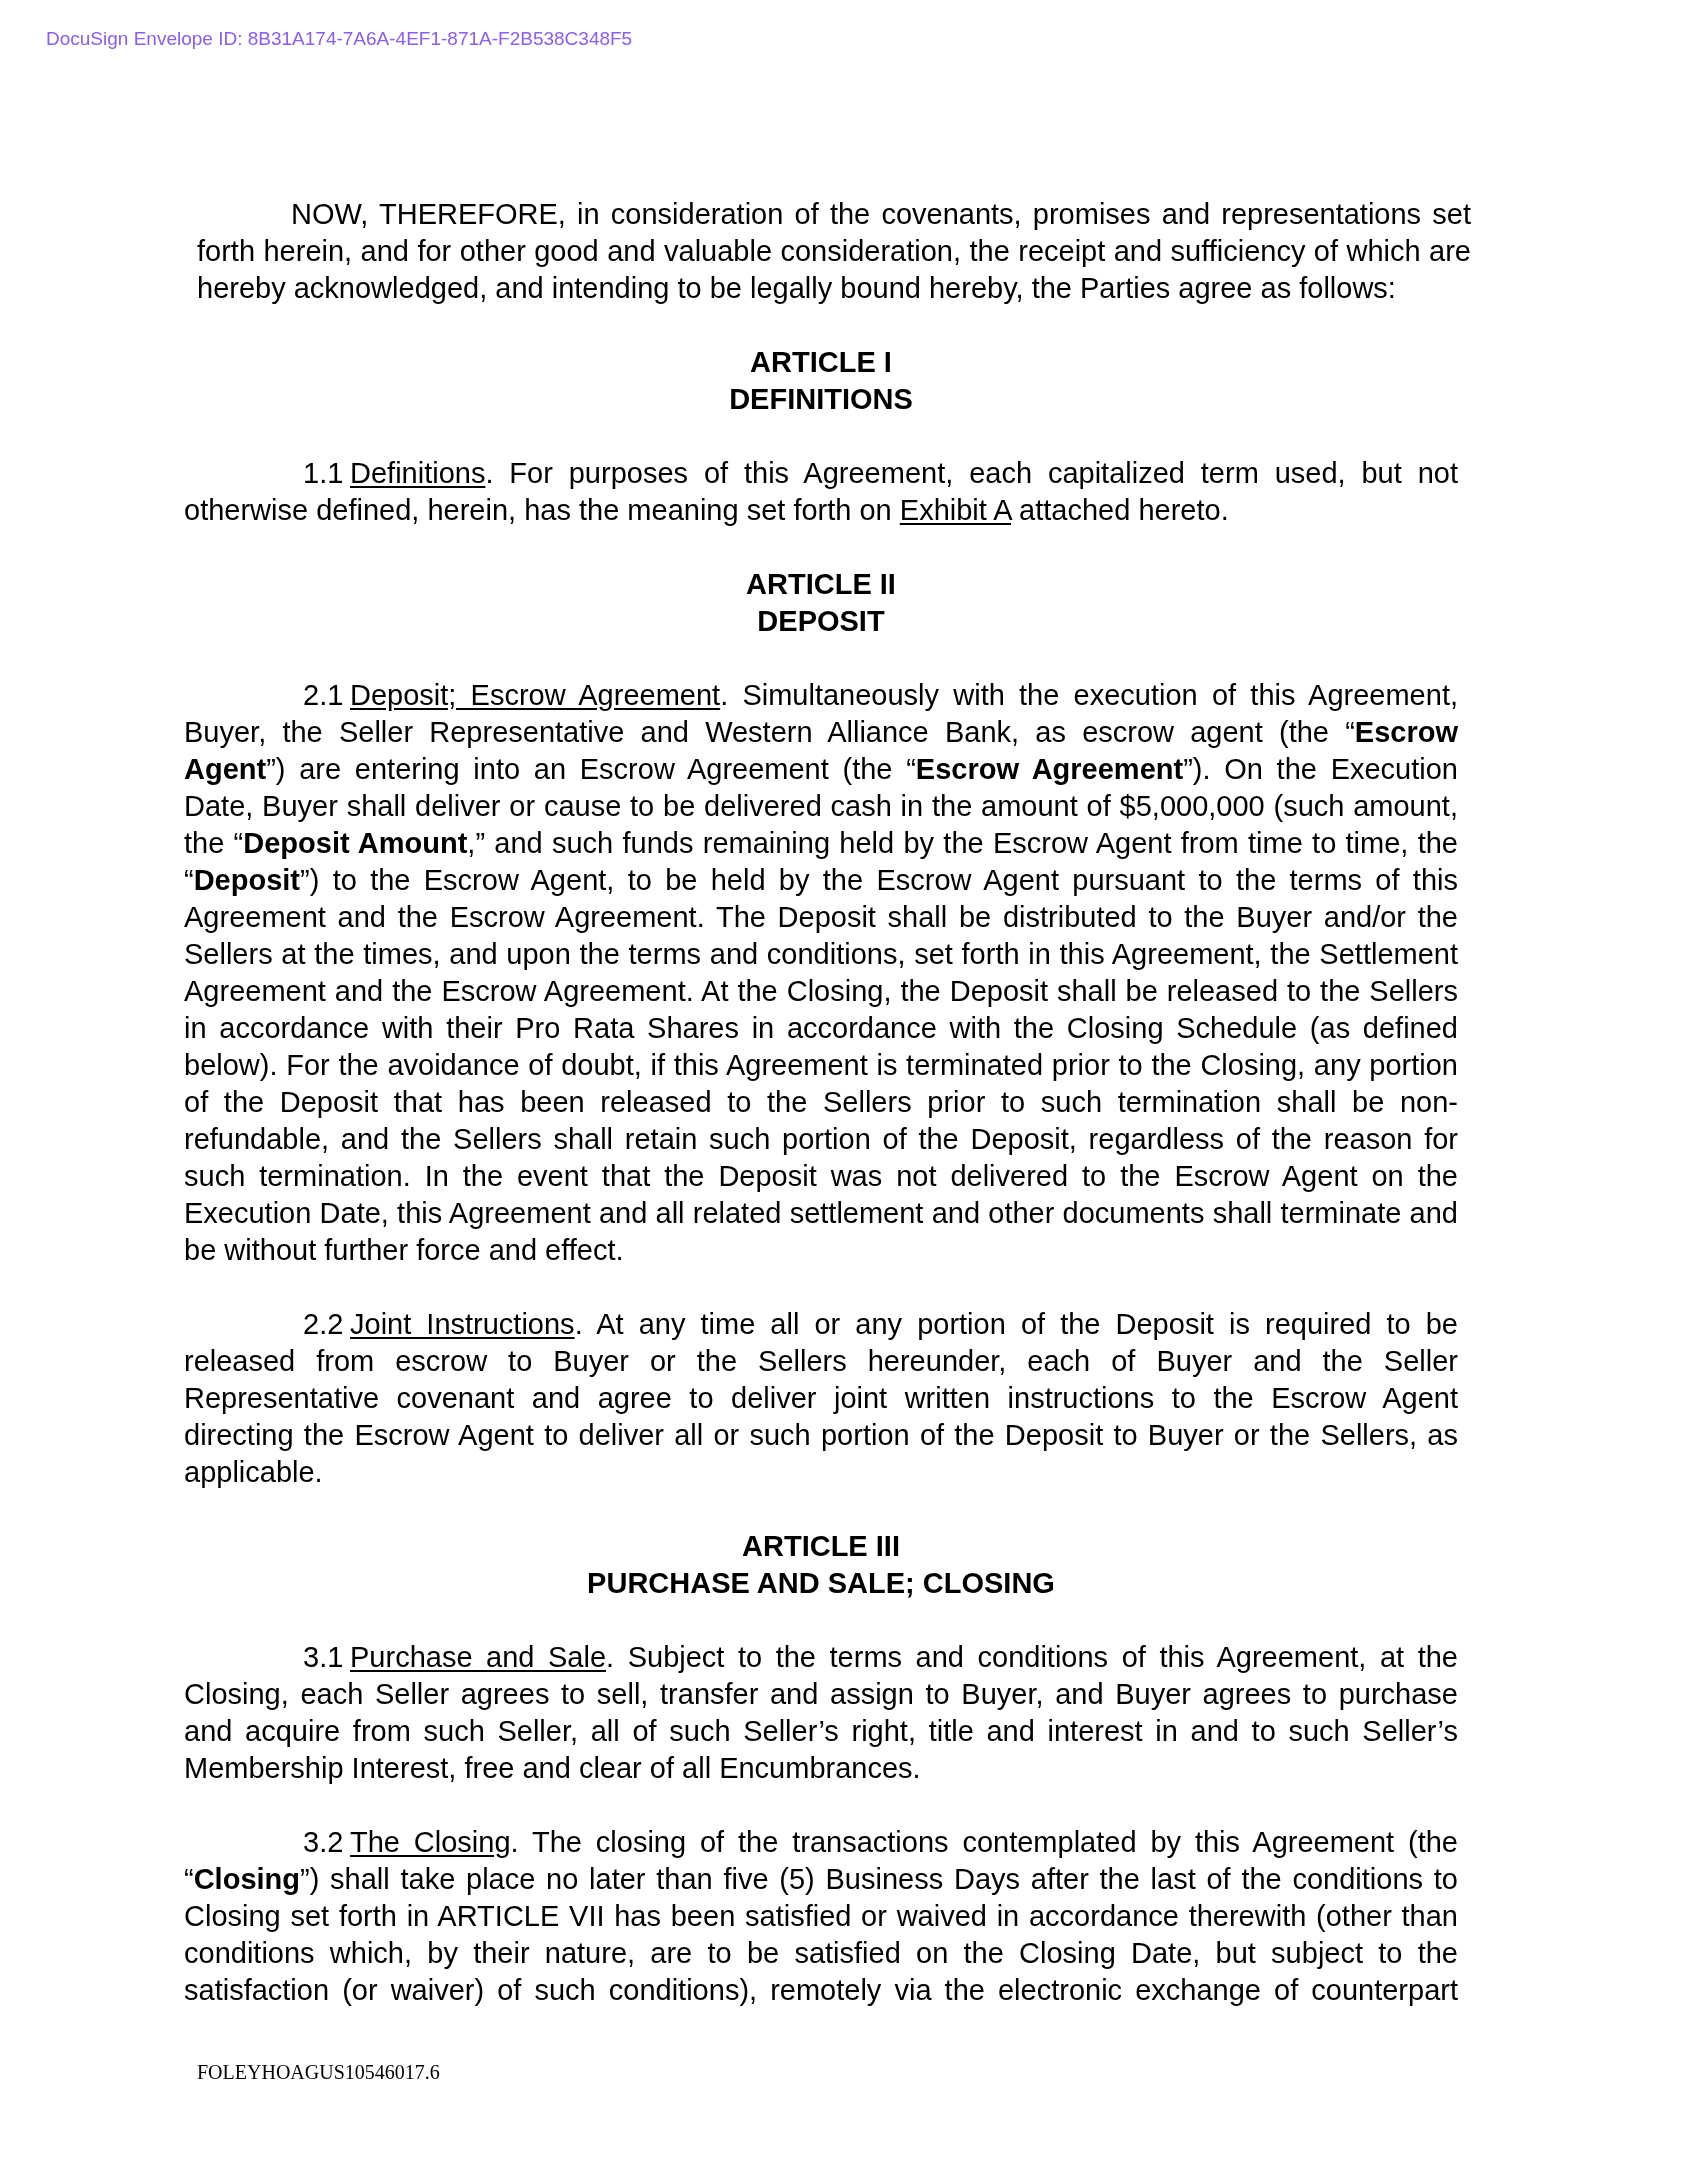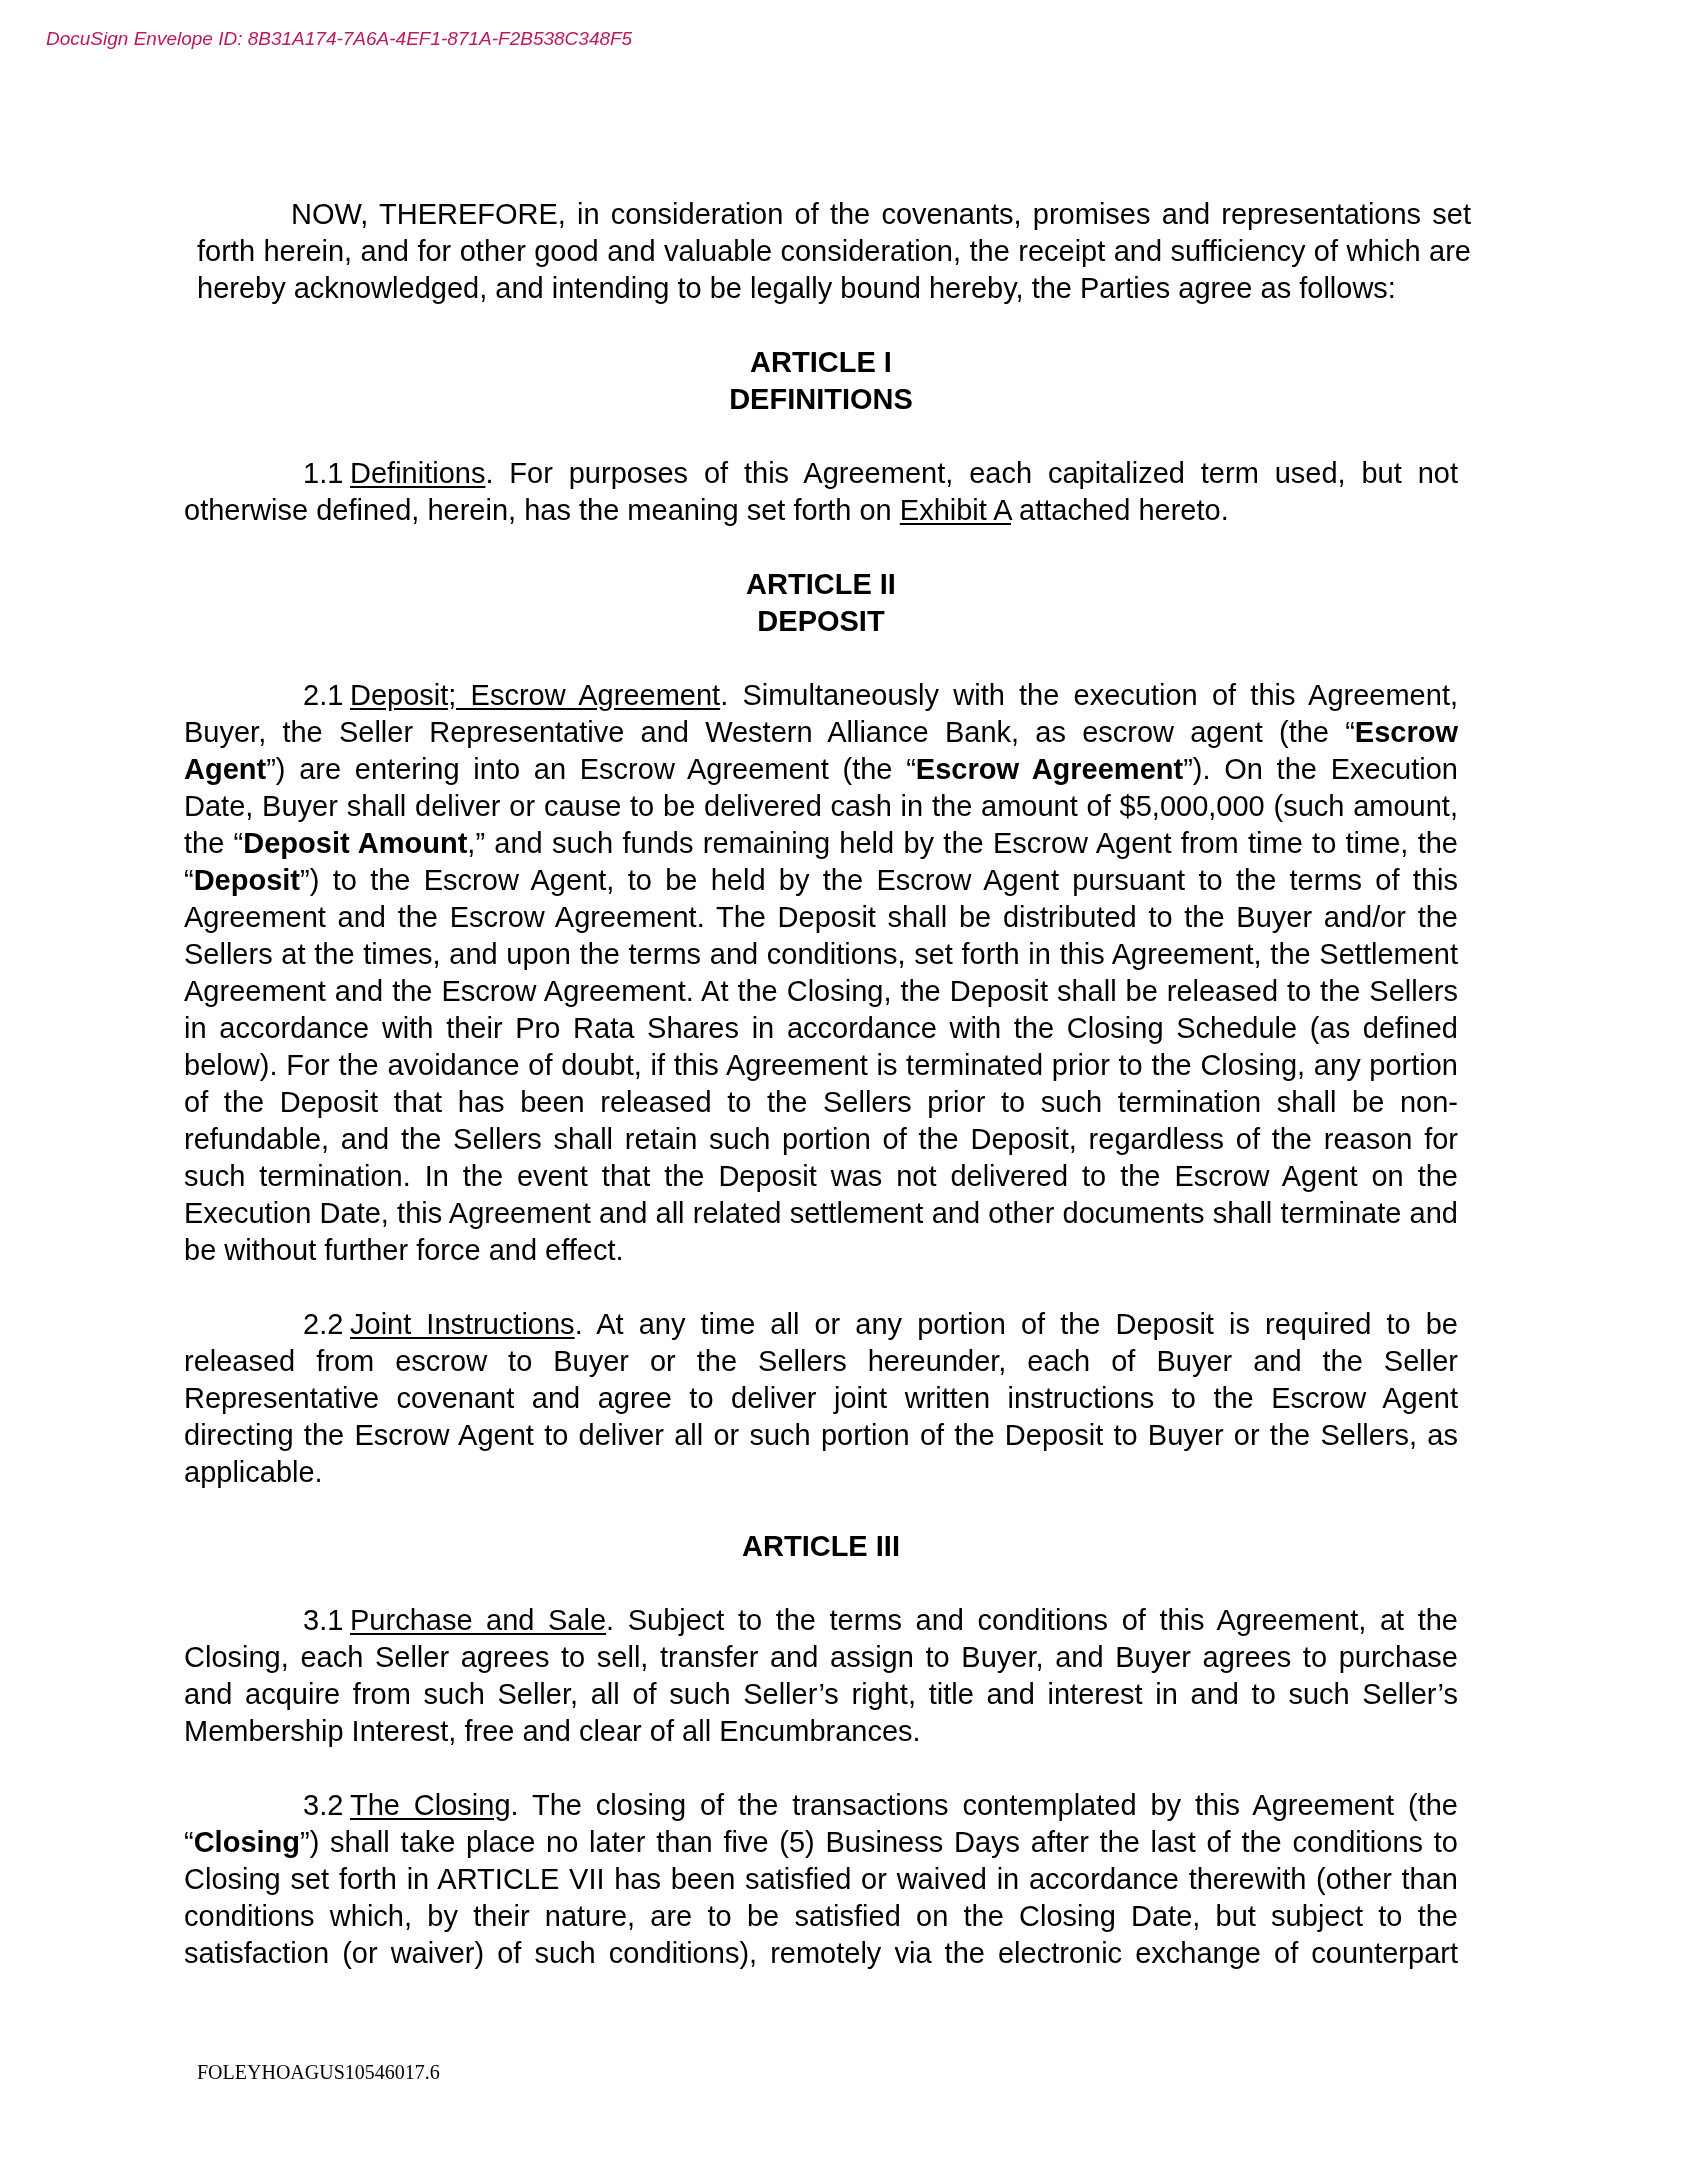--- a/index.html
+++ b/index.html
@@ -1,19 +1,19 @@
 <!DOCTYPE html>
 <html><head>
 <meta charset="utf-8">
 <style>
   html, body { margin: 0; padding: 0; background: #ffffff; }
   body { width: 1683px; height: 2178px; position: relative; overflow: hidden; color: #000; }
   .envelope {
     position: absolute; left: 46px; top: 28px;
-    font-family: "Liberation Sans", sans-serif; font-size: 19px; color: #be185d; font-style: italic;
+    font-family: "Liberation Sans", sans-serif; font-size: 19px; color: #8b5cf6;
   }
   .page {
     position: absolute; left: 171px; top: 196px; width: 1300px;
     font-family: Liberation Sans, sans-serif; font-size: 29px; line-height: 37px;
   }
   .intro { margin: 0 0 0 26px; text-align: justify; text-align-last: left; }
   .intro .first { text-indent: 94px; }
   p { margin: 13px; }
   .article {
     text-align: center; font-weight: bold; margin-top: 37px; margin-bottom: 37px;
@@ -54,20 +54,21 @@
   </div>
   <p class="section last-line">
     <span class="num">2.1</span><span class="heading">Deposit; Escrow Agreement</span><span>. Simultaneously with the execution of this Agreement, Buyer, the Seller Representative and Western Alliance Bank, as escrow agent (the “</span><b>Escrow Agent</b><span>”) are entering into an Escrow Agreement (the “</span><b>Escrow Agreement</b><span>”).  On the Execution Date, Buyer shall deliver or cause to be delivered cash in the amount of $5,000,000 (such amount, the “</span><b>Deposit Amount</b><span>,” and such funds remaining held by the Escrow Agent from time to time, the “</span><b>Deposit</b><span>”) to the Escrow Agent, to be held by the Escrow Agent pursuant to the terms of this Agreement and the Escrow Agreement. The Deposit shall be distributed to the Buyer and/or the Sellers at the times, and upon the terms and conditions, set forth in this Agreement, the Settlement Agreement and the Escrow Agreement.  At the Closing, the Deposit shall be released to the Sellers in accordance with their Pro Rata Shares in accordance with the Closing Schedule (as defined below).  For the avoidance of doubt, if this Agreement is terminated prior to the Closing, any portion of the Deposit that has been released to the Sellers prior to such termination shall be non-refundable, and the Sellers shall retain such portion of the Deposit, regardless of the reason for such termination.  In the event that the Deposit was not delivered to the Escrow Agent on the Execution Date, this Agreement and all related settlement and other documents shall terminate and be without further force and effect.</span>
   </p>
   <p class="section last-line">
     <span class="num">2.2</span><span class="heading">Joint Instructions</span><span>. At any time all or any portion of the Deposit is required to be released from escrow to Buyer or the Sellers hereunder, each of Buyer and the Seller Representative covenant and agree to deliver joint written instructions to the Escrow Agent directing the Escrow Agent to deliver all or such portion of the Deposit to Buyer or the Sellers, as applicable.</span>
   </p>
 
   <div class="article" style="margin-top:12px">
     <div>ARTICLE III</div>
+    <div>PURCHASE AND SALE; CLOSING</div>
   </div>
   <p class="section last-line">
     <span class="num">3.1</span><span class="heading">Purchase and Sale</span><span>. Subject to the terms and conditions of this Agreement, at the Closing, each Seller agrees to sell, transfer and assign to Buyer, and Buyer agrees to purchase and acquire from such Seller, all of such Seller’s right, title and interest in and to such Seller’s Membership Interest, free and clear of all Encumbrances.</span>
   </p>
   <p class="section justify-all">
     <span class="num">3.2</span><span class="heading">The Closing</span><span>.  The closing of the transactions contemplated by this Agreement (the “</span><b>Closing</b><span>”) shall take place no later than five (5) Business Days after the last of the conditions to Closing set forth in ARTICLE VII has been satisfied or waived in accordance therewith (other than conditions which, by their nature, are to be satisfied on the Closing Date, but subject to the satisfaction (or waiver) of such conditions), remotely via the electronic exchange of counterpart</span>
   </p>
 </div>
 
 <div class="footer">FOLEYHOAGUS10546017.6</div>

